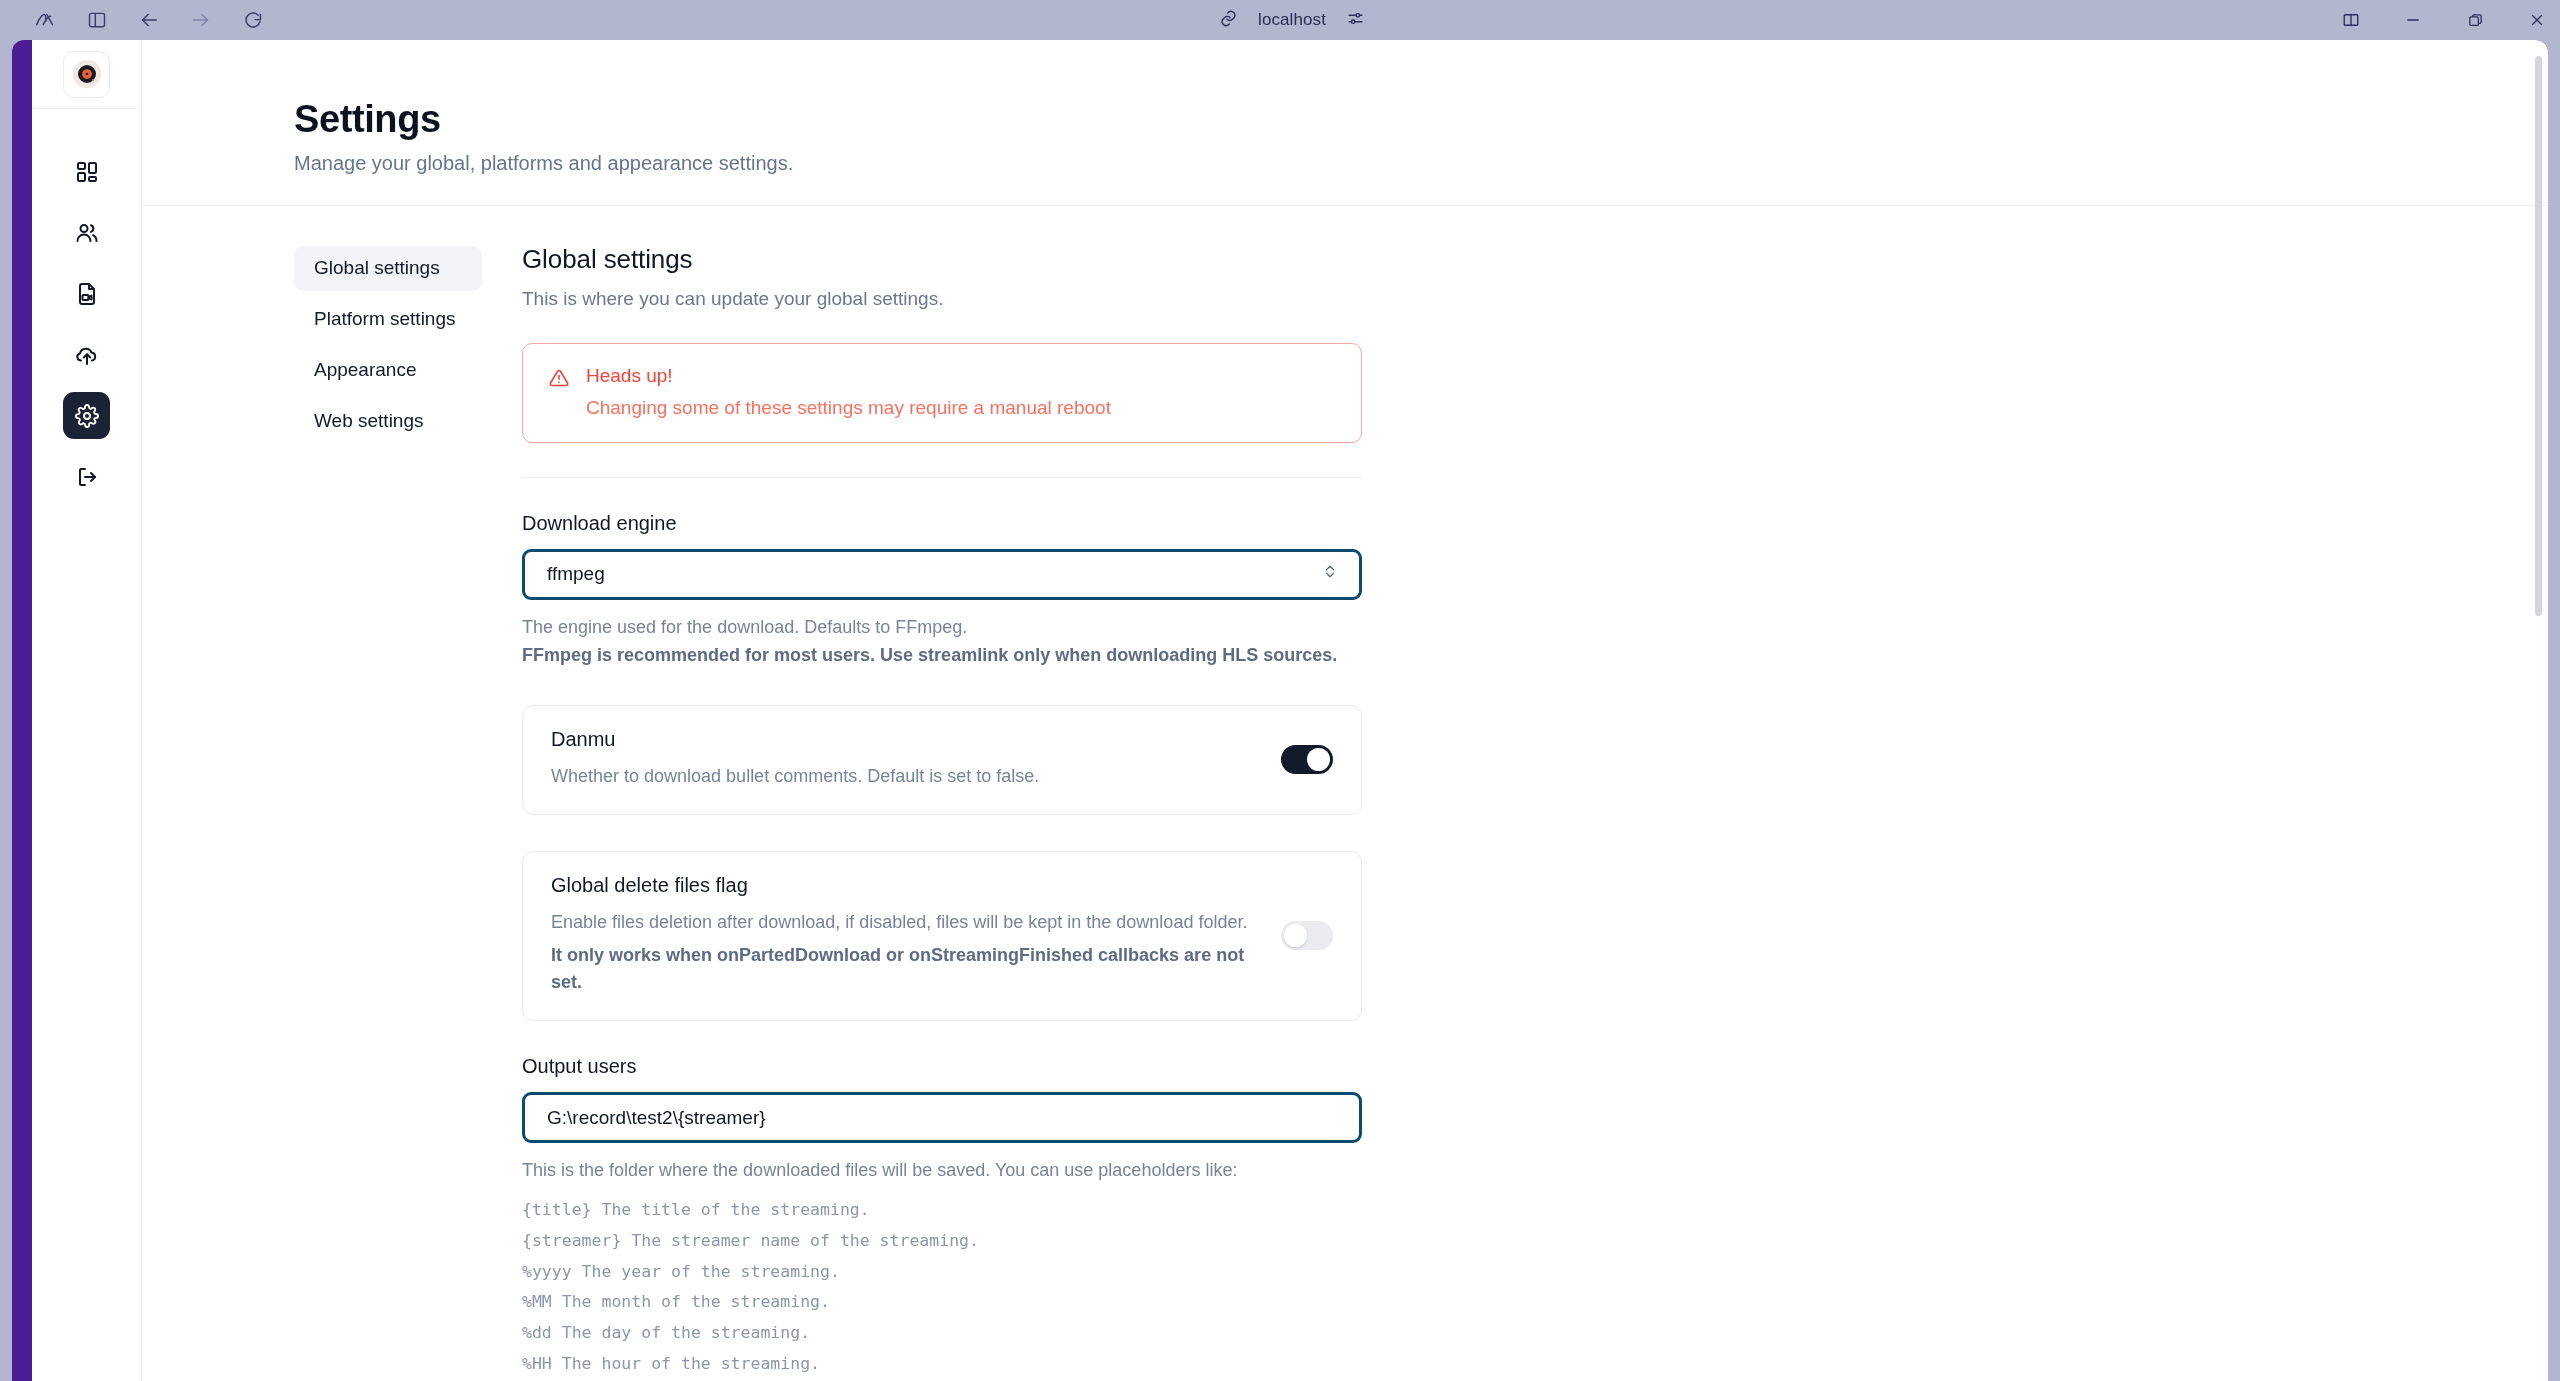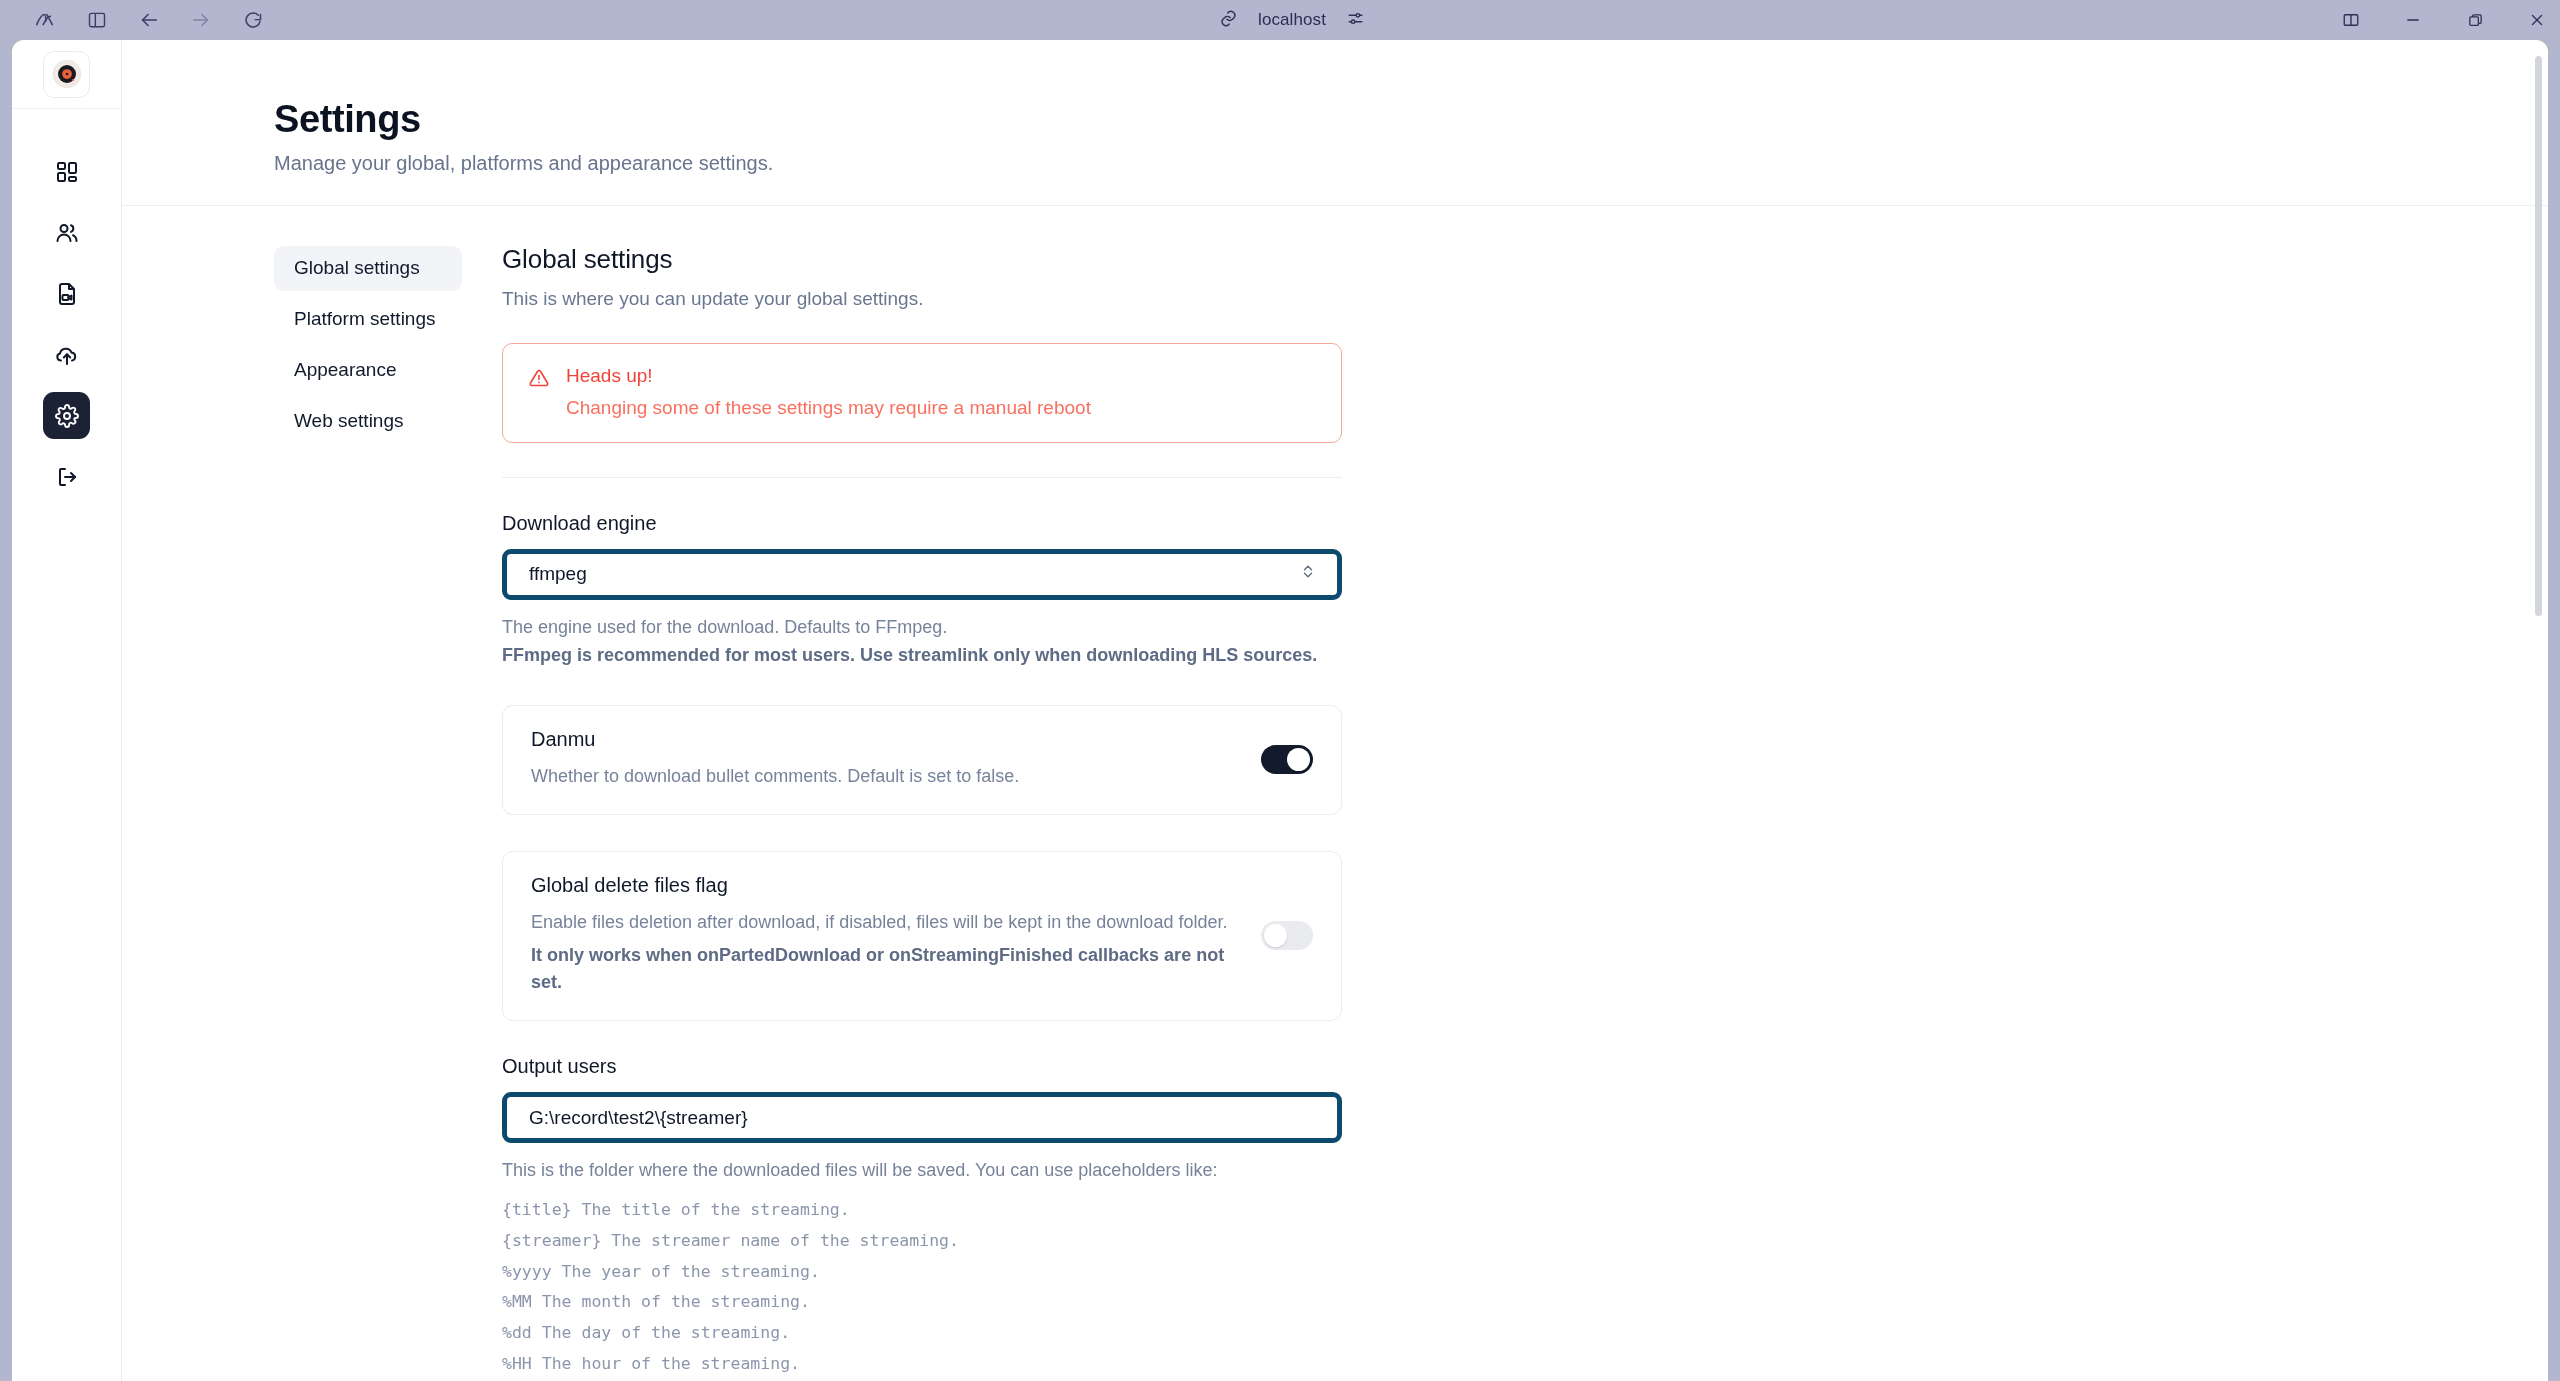--- a/index.html
+++ b/index.html
@@ -43,24 +43,25 @@
     width: 26px; height: 26px;
     display: flex; align-items: center; justify-content: center;
     color: #2e3057;
   }
 
   
   .app-window {
     position: absolute;
     top: 40px; left: 12px;
     width: 2536px; height: 1341px;
-    background: #fde047;
+    background: #4c1d95;
     border-radius: 12px 12px 0 0;
     overflow: hidden;
     display: flex;
+    padding-left: 20px;
   }
 
   
   .app-sidebar {
     width: 110px; flex: 0 0 110px;
     background: #ffffff;
     border-right: 1px solid #eaecf0;
     display: flex; flex-direction: column; align-items: center;
   }
   .sidebar-logo-wrap {
@@ -145,21 +146,21 @@
     width: 840px; height: 1px; background: #ebedf0;
   }
 
   .field { margin-top: 34px; width: 840px; }
   .field-label {
     font-size: 20px; color: #101828; display: block;
   }
   .control {
     margin-top: 14px;
     width: 840px; height: 51px;
-    border: 5px solid #0c4a6e;
+    border: 3px solid #0c4a6e;
     border-radius: 9px;
     background: #fff;
     display: flex; align-items: center;
     padding: 0 22px;
     font-size: 19px; color: #101828;
     position: relative;
   }
   .control .chev {
     position: absolute; right: 22px; top: 50%;
     transform: translateY(-50%);

